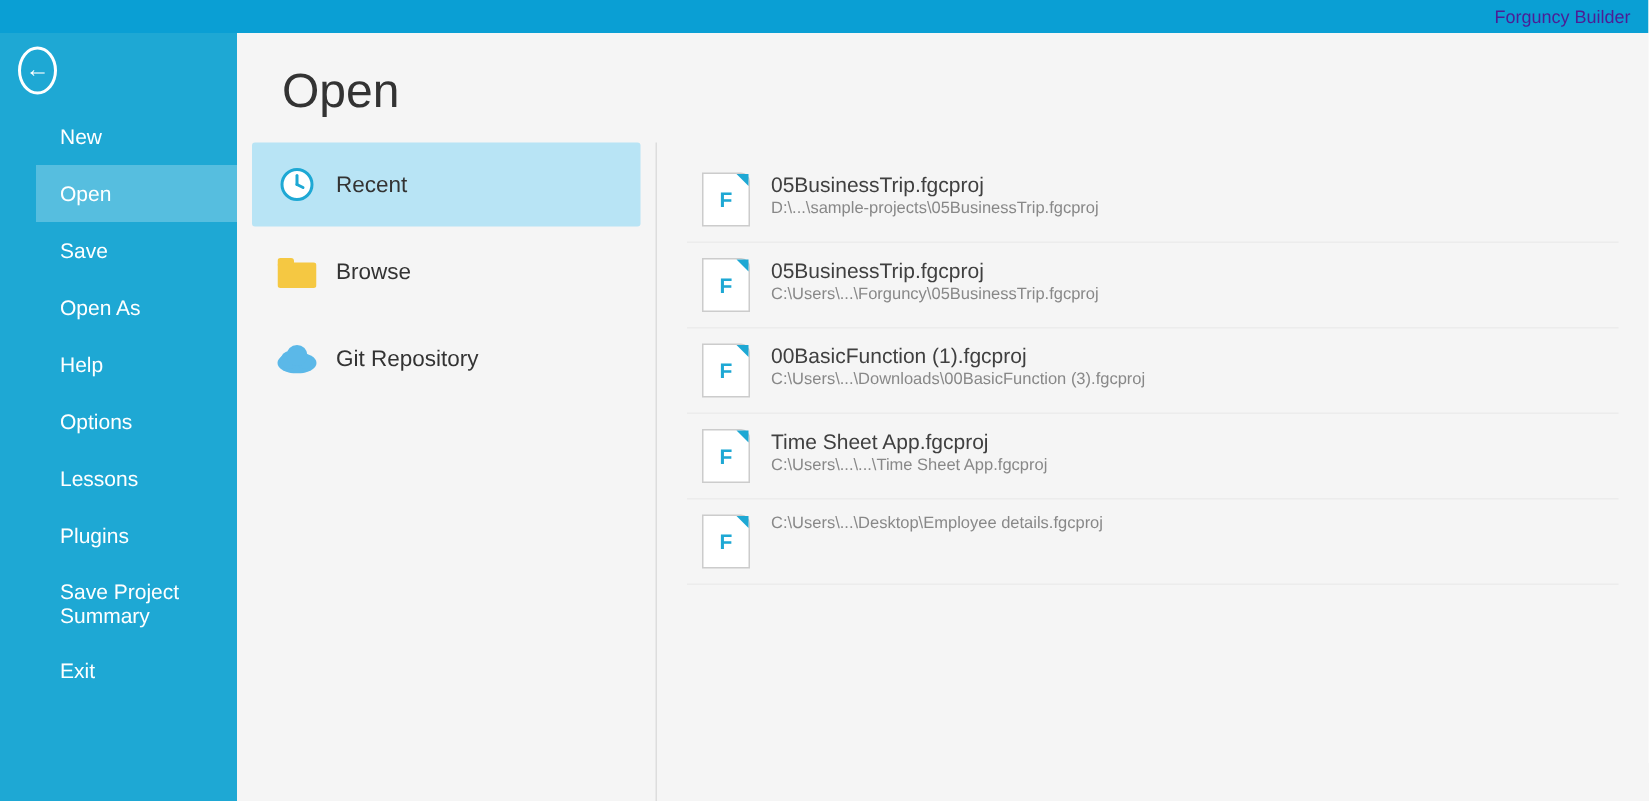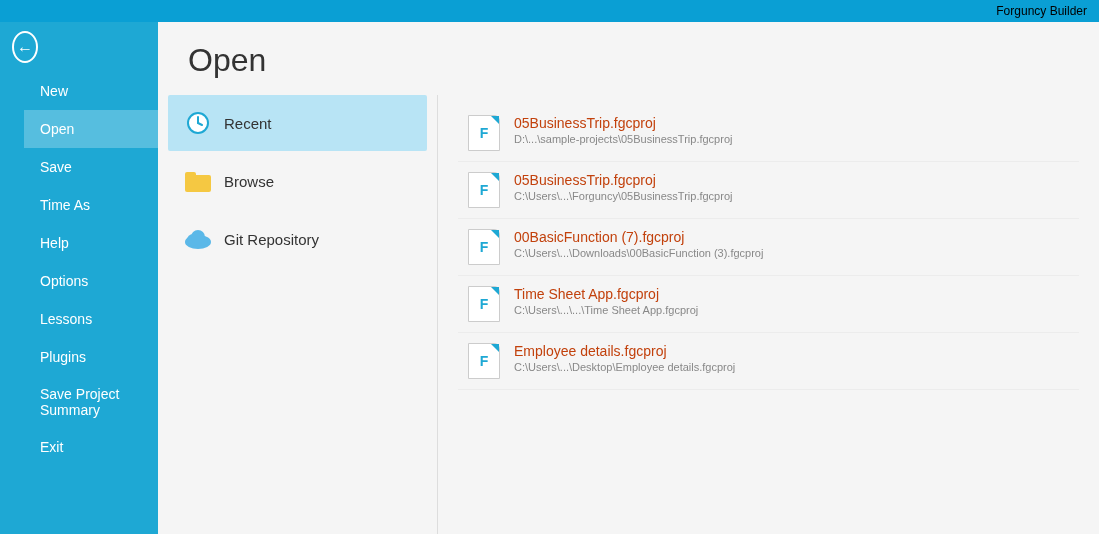--- a/index.html
+++ b/index.html
@@ -7,21 +7,21 @@
 
     .top-bar {
       background-color: #0a9fd4;
       height: 22px;
       display: flex;
       align-items: center;
       justify-content: flex-end;
       padding-right: 12px;
     }
     .top-bar-title {
-      color: #000000;
+      color: #4c1d95;
       font-size: 12px;
     }
 
     .main-layout {
       display: flex;
       flex: 1;
       height: calc(534px - 22px);
     }
 
     
@@ -180,21 +180,21 @@
     .fgcproj-icon .f-letter {
       color: #1ea8d4;
       font-weight: bold;
       font-size: 14px;
       font-family: Arial, sans-serif;
     }
 
     .file-info { flex: 1; }
     .file-name {
       font-size: 14px;
-      color: #c2410c;
+      color: #404040;
       margin-bottom: 2px;
     }
     .file-path {
       font-size: 11px;
       color: #888;
       white-space: nowrap;
       overflow: hidden;
       text-overflow: ellipsis;
       max-width: 560px;
     }
@@ -216,21 +216,21 @@
       <div class="sidebar-item">
         <span>New</span>
       </div>
       <div class="sidebar-item active">
         <span>Open</span>
       </div>
       <div class="sidebar-item">
         <span>Save</span>
       </div>
       <div class="sidebar-item">
-        <span>Time As</span>
+        <span>Open As</span>
       </div>
       <div class="sidebar-item">
         <span>Help</span>
       </div>
       <div class="sidebar-item">
         <span>Options</span>
       </div>
       <div class="sidebar-item">
         <span>Lessons</span>
       </div>
@@ -316,21 +316,21 @@
           </div>
         </div>
 
         <div class="file-item">
           <div class="file-icon">
             <div class="fgcproj-icon">
               <span class="f-letter">F</span>
             </div>
           </div>
           <div class="file-info">
-            <div class="file-name">00BasicFunction (7).fgcproj</div>
+            <div class="file-name">00BasicFunction (1).fgcproj</div>
             <div class="file-path">C:\Users\...\Downloads\00BasicFunction (3).fgcproj</div>
           </div>
         </div>
 
         <div class="file-item">
           <div class="file-icon">
             <div class="fgcproj-icon">
               <span class="f-letter">F</span>
             </div>
           </div>
@@ -340,21 +340,20 @@
           </div>
         </div>
 
         <div class="file-item">
           <div class="file-icon">
             <div class="fgcproj-icon">
               <span class="f-letter">F</span>
             </div>
           </div>
           <div class="file-info">
-            <div class="file-name">Employee details.fgcproj</div>
             <div class="file-path">C:\Users\...\Desktop\Employee details.fgcproj</div>
           </div>
         </div>
 
       </div>
     </div>
   </div>
 </div>
 
 </body></html>

